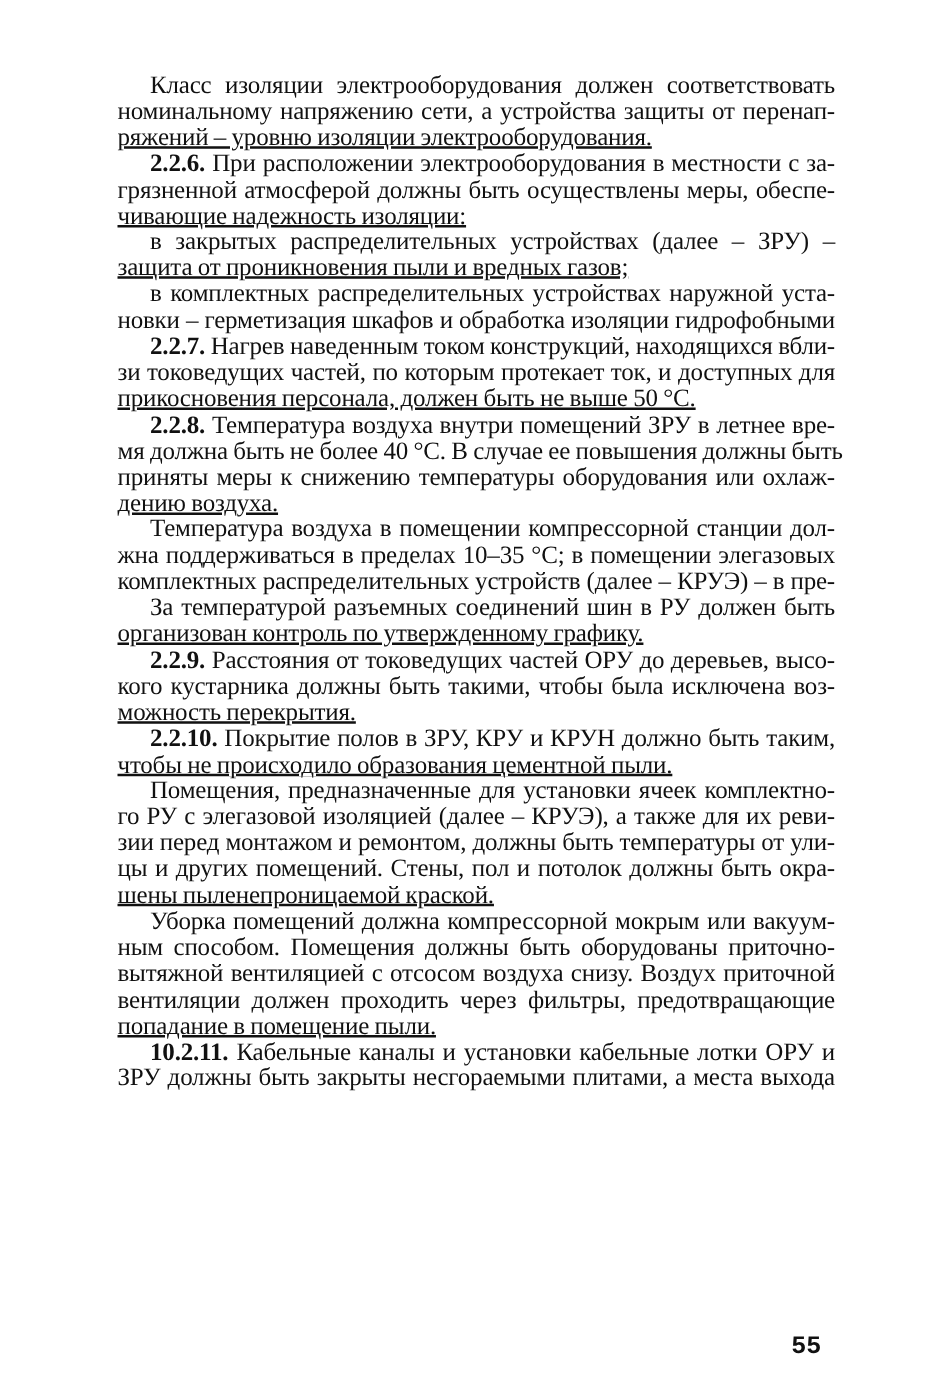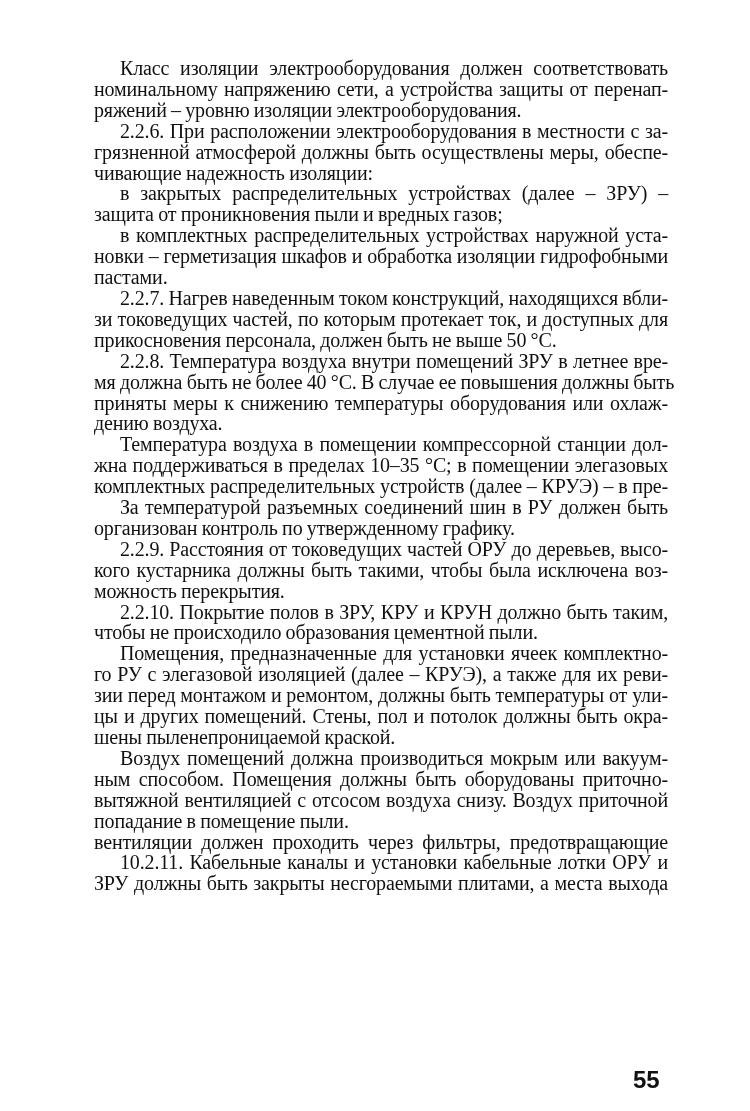--- a/index.html
+++ b/index.html
@@ -33,37 +33,38 @@
       hyphens: manual;
     }
     .p .line {
       display: block;
       text-align: justify;
       text-align-last: justify;
       white-space: nowrap;
     }
     .p .line.last {
       text-align-last: left;
+      text-decoration: underline;
     }
     .p .line.first {
       padding-left: 26px;
     }
     .p .line:not(.first) {
       text-indent: 0;
     }
     .num {
-      font-weight: normal;
+      font-weight: bold;
     }
     .page-number {
       position: absolute;
       left: 633px;
       top: 1066px;
-      font-size: 24px;
+      font-size: 20px;
       font-weight: bold;
-      font-family: Liberation Sans, sans-serif;
+      font-family: Liberation Mono, monospace;
     }
     .line {
       text-indent: 0;
     }
   </style>
 </head>
 <body>
 
 <div class="page">
 
@@ -81,21 +82,20 @@
 
 
   <div class="p">
     <span class="line first">в закрытых распределительных устройствах (далее – ЗРУ) –</span>
     <span class="line last">защита от проникновения пыли и вредных газов;</span>
   </div>
 
   <div class="p">
     <span class="line first">в комплектных распределительных устройствах наружной уста-</span>
     <span class="line">новки – герметизация шкафов и обработка изоляции гидрофобными</span>
-    <span class="line last">пастами.</span>
   </div>
 
   <div class="p">
     <span class="line first"><b class="num">2.2.7.</b><span> Нагрев наведенным током конструкций, находящихся вбли-</span></span>
     <span class="line">зи токоведущих частей, по которым протекает ток, и доступных для</span>
     <span class="line last">прикосновения персонала, должен быть не выше 50 °С.</span>
   </div>
 
   <div class="p">
     <span class="line first"><b class="num">2.2.8.</b><span> Температура воздуха внутри помещений ЗРУ в летнее вре-</span></span>
@@ -128,25 +128,25 @@
 
   <div class="p">
     <span class="line first">Помещения, предназначенные для установки ячеек комплектно-</span>
     <span class="line">го РУ с элегазовой изоляцией (далее – КРУЭ), а также для их реви-</span>
     <span class="line">зии перед монтажом и ремонтом, должны быть температуры от ули-</span>
     <span class="line">цы и других помещений. Стены, пол и потолок должны быть окра-</span>
     <span class="line last">шены пыленепроницаемой краской.</span>
   </div>
 
   <div class="p">
-    <span class="line first">Воздух помещений должна производиться мокрым или вакуум-</span>
+    <span class="line first">Уборка помещений должна компрессорной мокрым или вакуум-</span>
     <span class="line">ным способом. Помещения должны быть оборудованы приточно-</span>
     <span class="line">вытяжной вентиляцией с отсосом воздуха снизу. Воздух приточной</span>
+    <span class="line">вентиляции должен проходить через фильтры, предотвращающие</span>
     <span class="line last">попадание в помещение пыли.</span>
-    <span class="line">вентиляции должен проходить через фильтры, предотвращающие</span>
   </div>
 
   <div class="p">
     <span class="line first"><b class="num">10.2.11.</b><span> Кабельные каналы и установки кабельные лотки ОРУ и</span></span>
     <span class="line">ЗРУ должны быть закрыты несгораемыми плитами, а места выхода</span>
   </div>
 
 </div>
 
 <div class="page-number">55</div>

